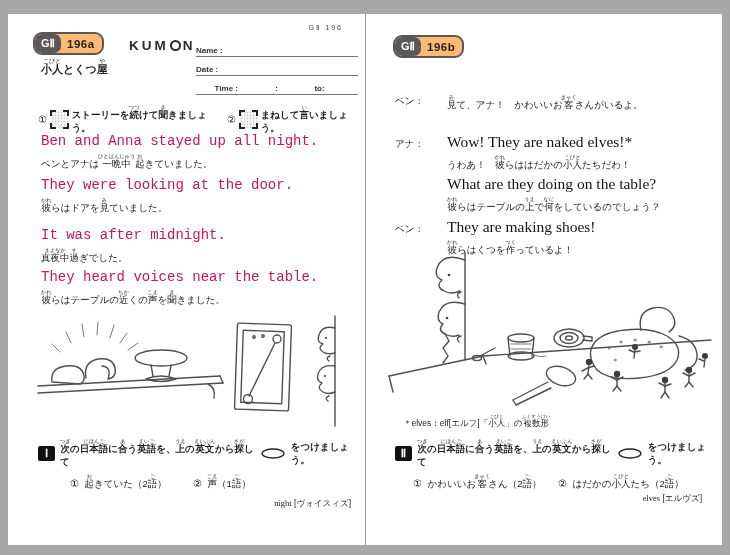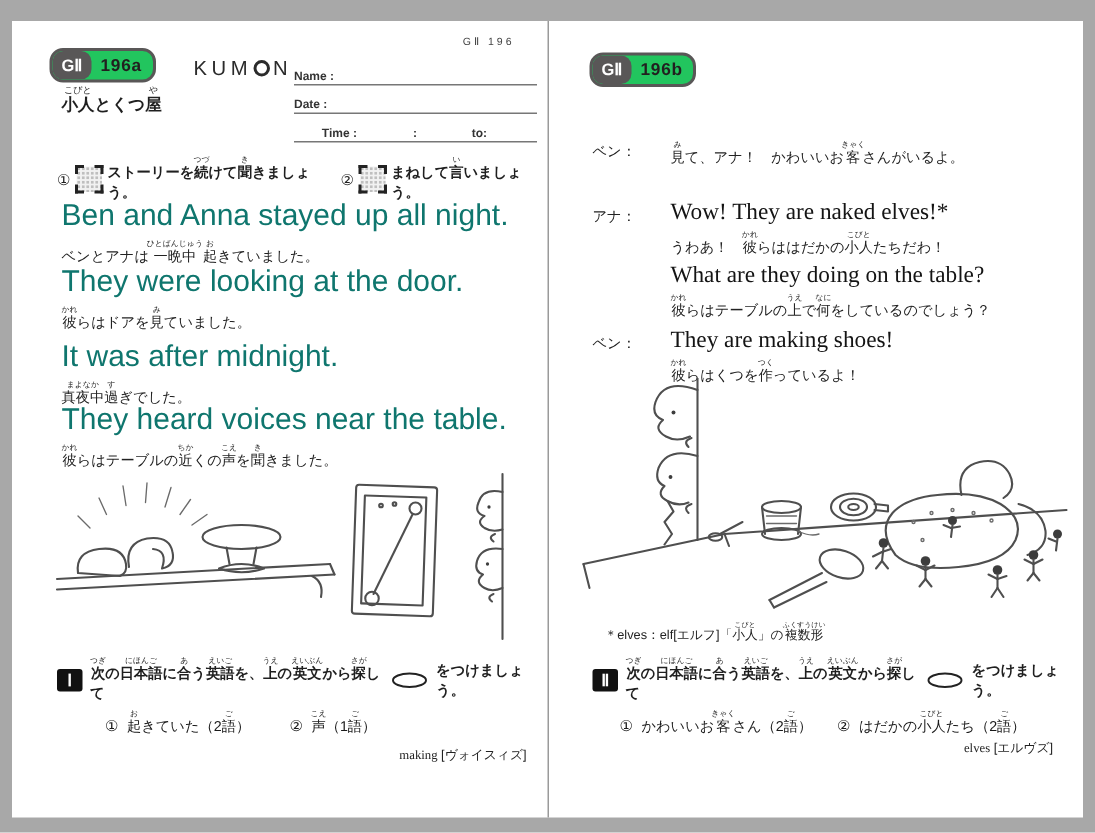--- a/index.html
+++ b/index.html
@@ -9,28 +9,28 @@
   .spread { position:absolute; left:8px; top:14px; width:714px; height:531px; background:#ffffff; }
   .divider { position:absolute; left:357px; top:0; width:1px; height:531px; background:#9a9a9a; }
   .page { position:absolute; top:0; width:357px; height:531px; }
   .page-left { left:0; }
   .page-right { left:357px; }
 
   .corner-code { position:absolute; top:10px; right:22px; font-size:7px; letter-spacing:2px; color:#444; }
 
   
   .badge { position:absolute; display:flex; align-items:stretch; height:23px;
-           border:2px solid #595757; border-radius:9px; background:#22c55e; overflow:hidden; }
+           border:2px solid #595757; border-radius:9px; background:#fdba74; overflow:hidden; }
   .badge .lvl { background:#595757; color:#fff; font-weight:bold; font-size:11px;
                 display:flex; align-items:center; padding:0 6px; border-radius:7px; letter-spacing:0px; }
   .badge .num { color:#221f1f; font-weight:bold; font-size:11.5px; display:flex; align-items:center;
                 padding:0 7px 0 6px; letter-spacing:0.5px;text-align:right; }
 
   
-  .kumon { position:absolute; font-weight:normal; font-size:13.5px; letter-spacing:3px; color:#2b2b2b; display:flex; align-items:center; }
+  .kumon { position:absolute; font-weight:bold; font-size:13.5px; letter-spacing:3px; color:#2b2b2b; display:flex; align-items:center; }
   .kumon .ring { display:inline-block; width:11px; height:11px; border:2.2px solid #2b2b2b; border-radius:50%; margin:0 2px 0 1px; }
 
   
   .forms { position:absolute; left:188px; top:26px; width:162px; font-size:8px; font-weight:bold; color:#333;text-align:right; }
   .forms .row { border-bottom:1px solid #777; height:17px; display:flex; align-items:flex-end; padding-bottom:1px; margin-bottom:2px; }
   .forms .row span { display:inline-block; }
   .forms .trow { justify-content:flex-start; gap:0; }
   .forms .trow .seg1 { width:42px; } .forms .trow .seg2 { width:40px; } .forms .trow .seg3 { width:44px; }
 
   .title-ja { position:absolute; font-size:11px; font-weight:bold; line-height:1.05; }
@@ -45,21 +45,21 @@
   
   .stamp { position:relative; width:17px; height:17px; display:inline-block;
            background-image:radial-gradient(#bfbfbf 0.9px, rgba(0,0,0,0) 1px); background-size:3px 3px; background-color:#f2f2f2; }
   .stamp::before, .stamp::after, .stamp i::before, .stamp i::after { content:""; position:absolute; width:4px; height:4px; border:0 solid #222; }
   .stamp::before { top:-1px; left:-1px; border-top-width:2px; border-left-width:2px; }
   .stamp::after { bottom:-1px; right:-1px; border-bottom-width:2px; border-right-width:2px; }
   .stamp i::before { top:-1px; right:-1px; border-top-width:2px; border-right-width:2px; }
   .stamp i::after { bottom:-1px; left:-1px; border-bottom-width:2px; border-left-width:2px; }
 
   .pair { position:absolute; }
-  .pair .en { font-family:Liberation Sans, sans-serif; font-size:20px; line-height:1.15; color:#0f766e; }
+  .pair .en { font-family:Liberation Mono, monospace; font-size:14px; line-height:1.15; color:#be185d; }
   .pair .ja { font-size:9.5px; line-height:1; margin-top:4px; color:#222; }
 
   .dlg { position:absolute; display:flex;gap:20px; }
   .dlg .spk { width:32px; font-size:9.5px; padding-top:5px; color:#222; flex:none; }
   .dlg .en { font-family:"Liberation Serif", serif; font-size:15.5px; line-height:1.1; color:#141414; }
   .dlg .ja { font-size:9.5px; line-height:1; margin-top:4px; color:#222; }
 
   .illu { position:absolute; }
 
   .footnote { position:absolute; font-size:8.5px; color:#222; }
@@ -206,21 +206,21 @@
     <div class="option" style="left:62px; top:459px;">
       <span class="circnum">①</span>
       <span><ruby>起<rt>お</rt></ruby>きていた（2<ruby>語<rt>ご</rt></ruby>）</span>
     </div>
     <div class="option" style="left:185px; top:459px;">
       <span class="circnum">②</span>
       <span><ruby>声<rt>こえ</rt></ruby>（1<ruby>語<rt>ご</rt></ruby>）</span>
     </div>
 
     <div class="vocab" style="right:14px; top:484px;">
-      <span class="word">making</span>
+      <span class="word">night</span>
       <span>[ヴォイスィズ]</span>
     </div>
   </div>
 
   <div class="page page-right">
 
     <div class="badge" style="left:28px; top:21px;">
       <span class="lvl">GⅡ</span>
       <span class="num">196b</span>
     </div>

